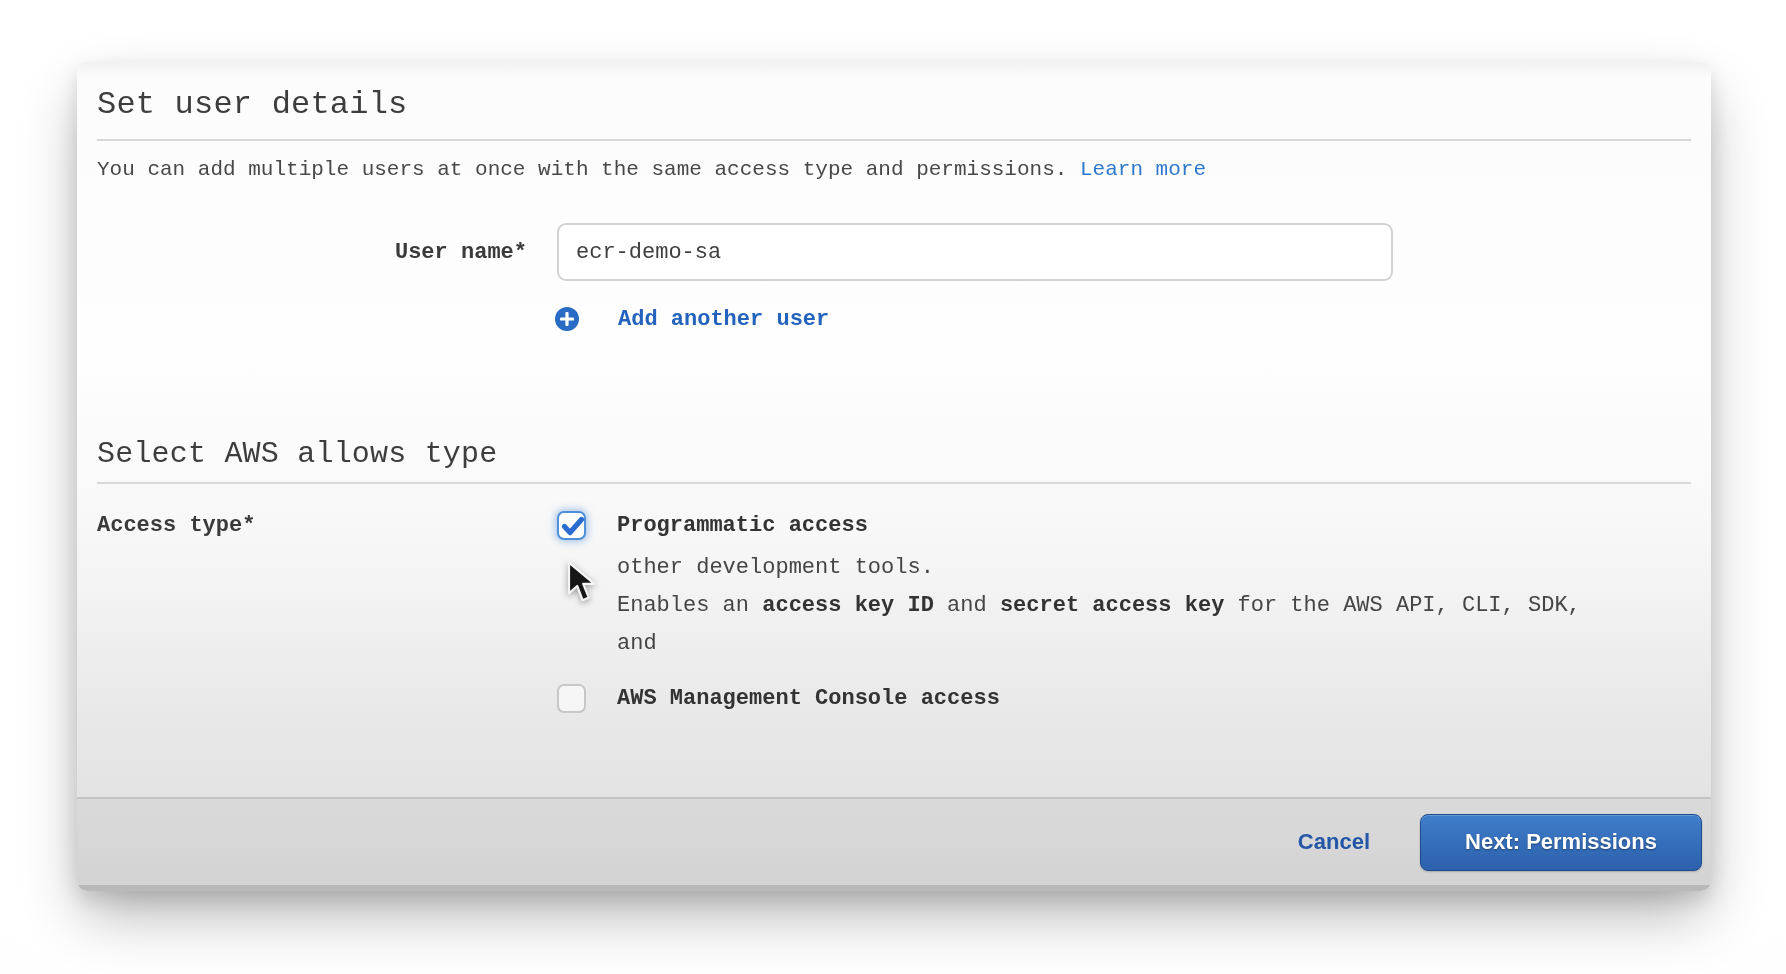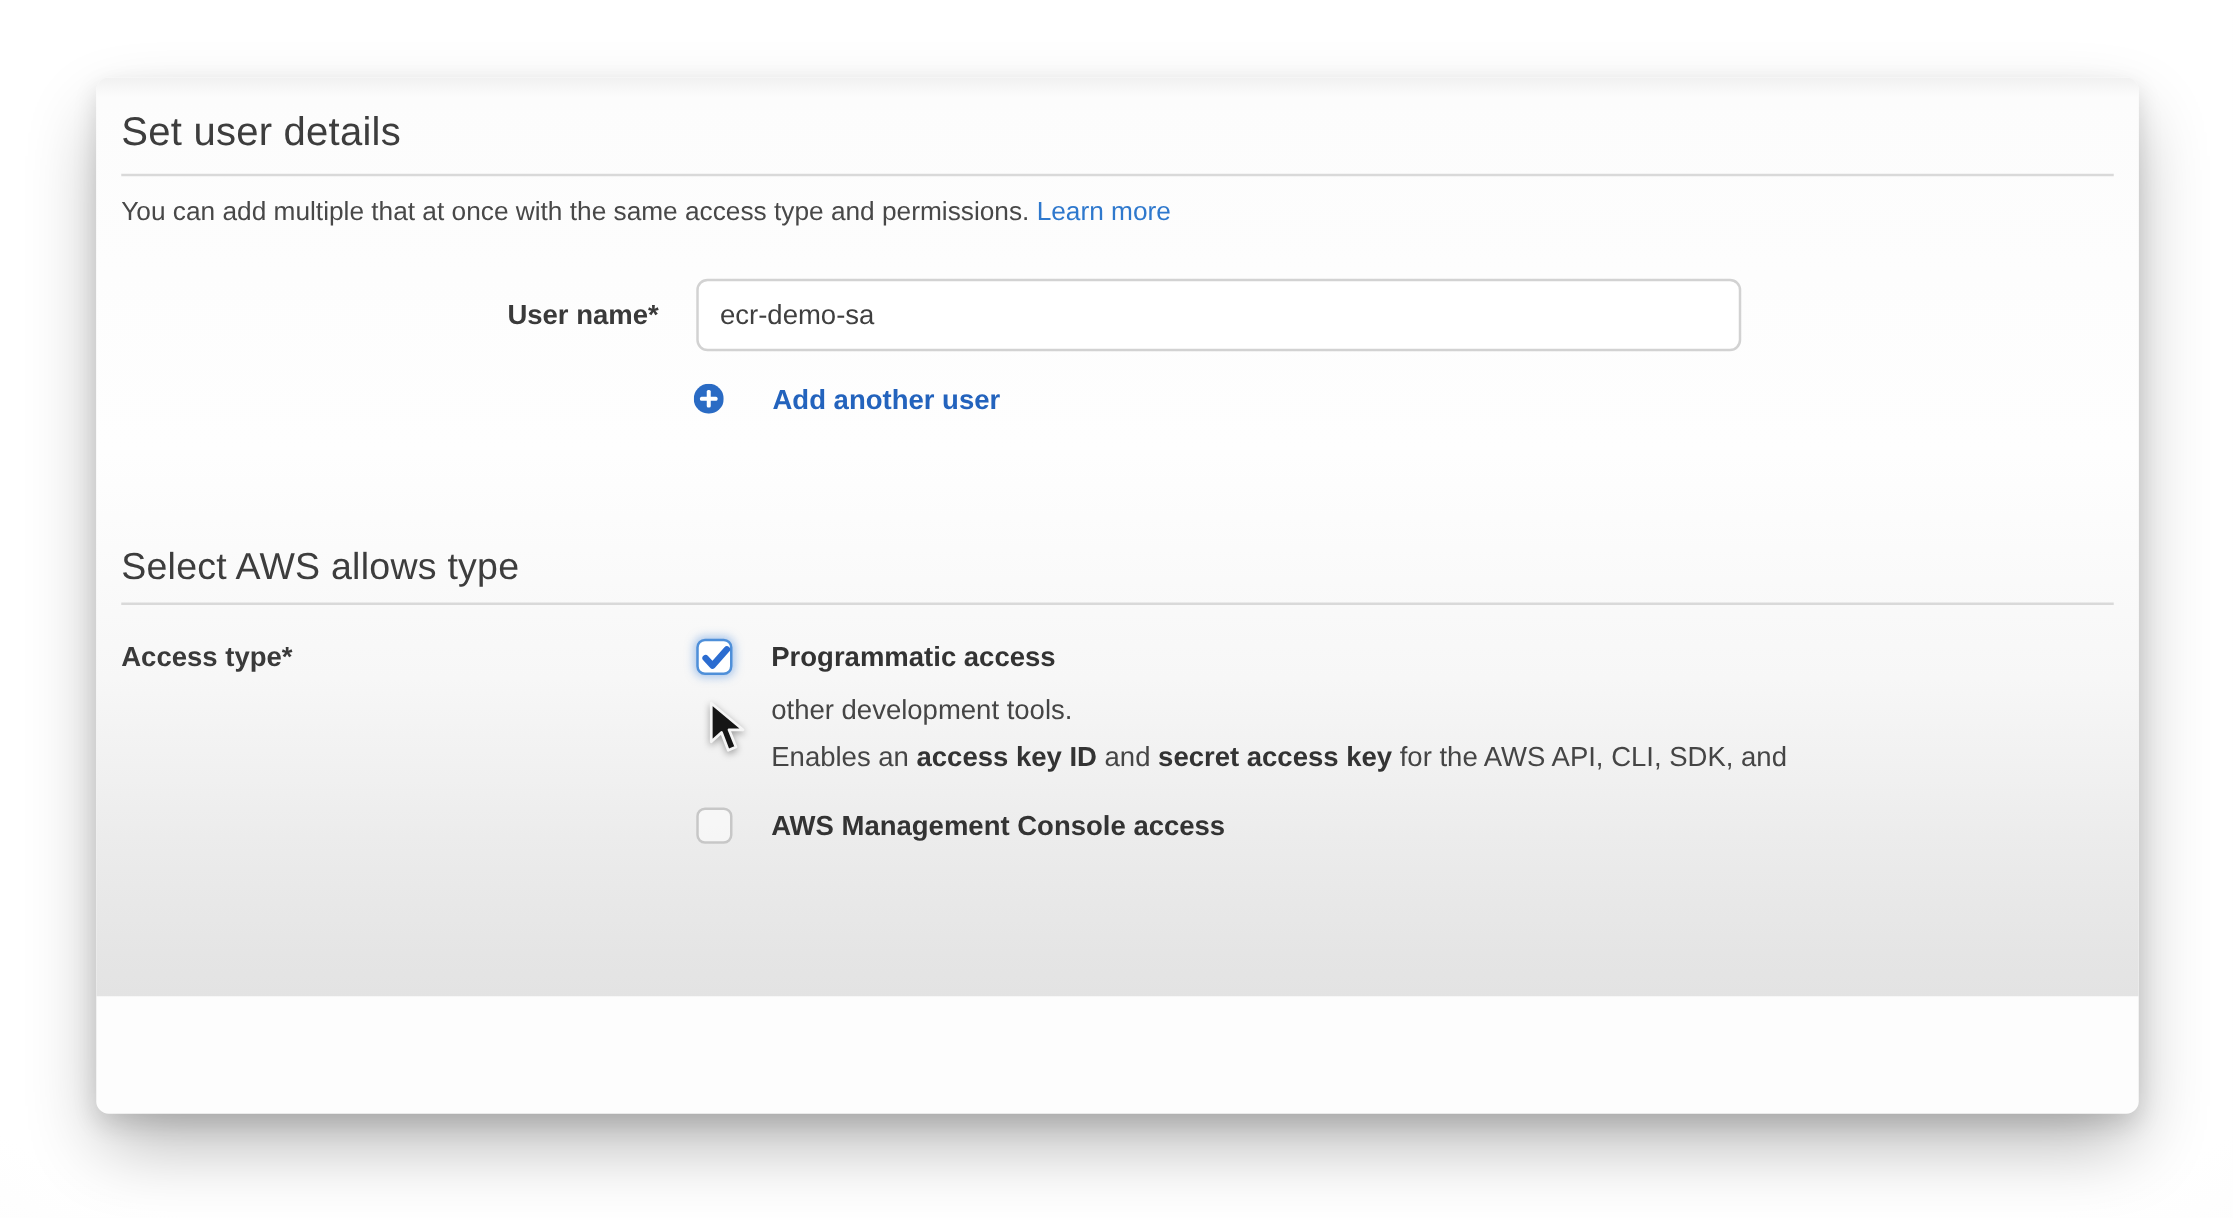--- a/index.html
+++ b/index.html
@@ -9,20 +9,21 @@
     background:radial-gradient(130% 130% at 50% 42%, #ffffff 55%, #f4f4f4 85%, #e9e9e9 100%);
   }
   .card{
     position:absolute;left:77px;top:62px;width:1634px;height:829px;
     border-radius:10px;overflow:hidden;background:#fdfdfd;
     box-shadow:0 28px 60px -6px rgba(0,0,0,0.30), 0 8px 20px rgba(0,0,0,0.12);
   }
   .card-main{
     height:735px;box-sizing:border-box;padding:0 20px;
     background:linear-gradient(180deg,#f1f1f1 0px,#fcfcfc 16px,#fefefe 300px,#f7f7f7 480px,#ebebeb 620px,#e5e5e5 700px,#e3e3e3 735px);
+    font-family:Liberation Mono, monospace;
   }
   .page-title{
     margin:0;padding-top:23px;font-size:32px;line-height:40px;font-weight:400;
     color:#3d3d3d;letter-spacing:.2px;
   }
   .divider{border:none;border-top:2px solid #d9d9d9;margin:14px 0 0 0;}
   .divider.second{margin-top:11px;}
   .desc{margin:15px 0 0 0;font-size:21px;line-height:28px;color:#484848;}
   .link{color:#2e78cd;text-decoration:none;cursor:pointer;}
   .link-strong{color:#2363bd;font-weight:bold;text-decoration:none;cursor:pointer;}
@@ -77,21 +78,21 @@
 </style>
 </head>
 <body>
 
 <div class="card">
   <div class="card-main">
 
     <h1 class="page-title">Set user details</h1>
     <hr class="divider">
 
-    <p class="desc"><span>You can add multiple that at once with the same access type and permissions.</span>
+    <p class="desc"><span>You can add multiple users at once with the same access type and permissions.</span>
       <a class="link">Learn more</a></p>
 
     <div class="form-row">
       <div class="form-label">User name*</div>
       <input class="username-input" type="text" value="ecr-demo-sa" style="">
     </div>
 
     <div class="add-user-row">
       <svg width="24" height="24" viewBox="0 0 24 24">
         <circle cx="12" cy="12" r="12" fill="#2a6bc4"></circle>
@@ -128,17 +129,21 @@
           <div class="checkbox unchecked"></div>
           <div class="option-text">
             <div class="option-title">AWS Management Console access</div>
           </div>
         </div>
 
       </div>
     </div>
   </div>
 
+  <div class="card-footer">
+    <span class="cancel-btn">Cancel</span>
+    <button class="next-btn">Next: Permissions</button>
+  </div>
 </div>
 
 <svg class="mouse-cursor" width="34" height="44" viewBox="0 0 17 22">
   <path d="M1.5 0.8 L1.5 16.2 L5.6 12.5 L8.3 19.6 L11.4 18.3 L8.6 11.4 L14.2 11.4 Z" fill="#161616" stroke="#f5f5f5" stroke-width="1.1" stroke-linejoin="round"></path>
 </svg>
 
 </body></html>

